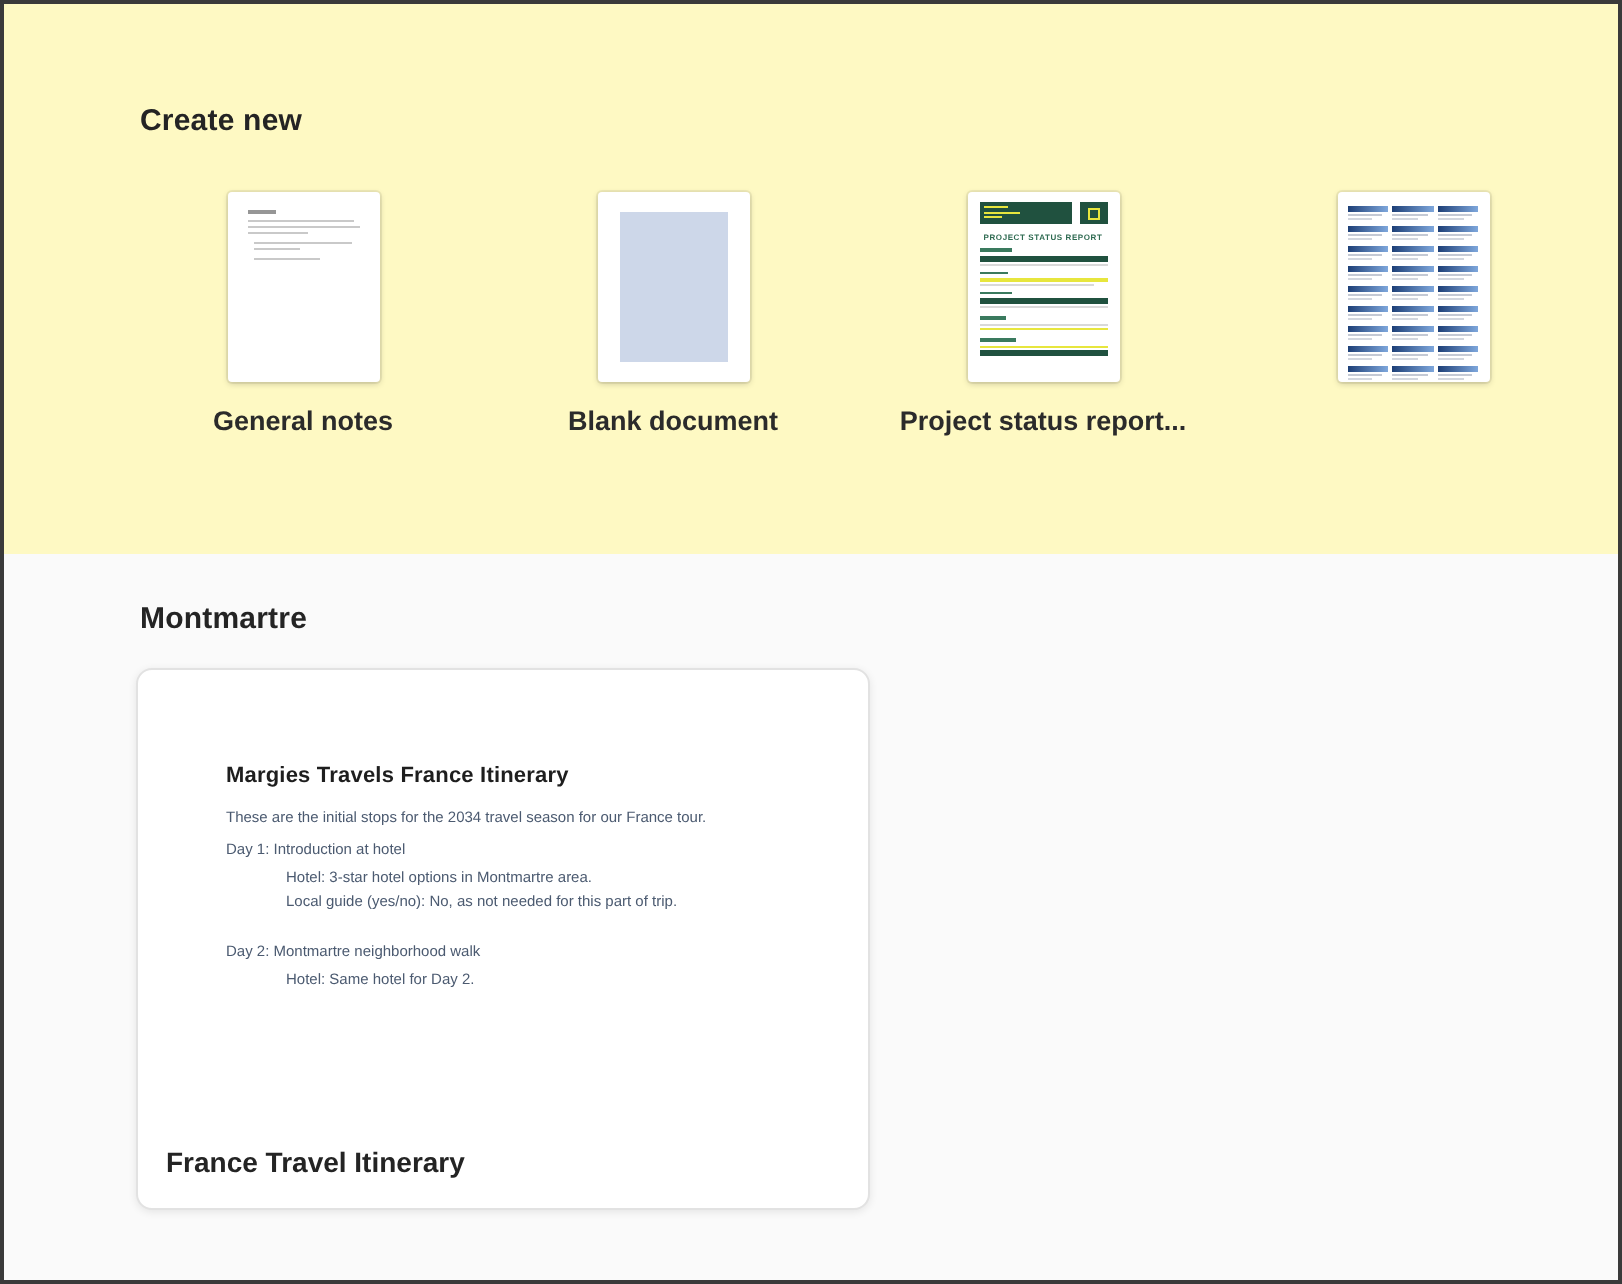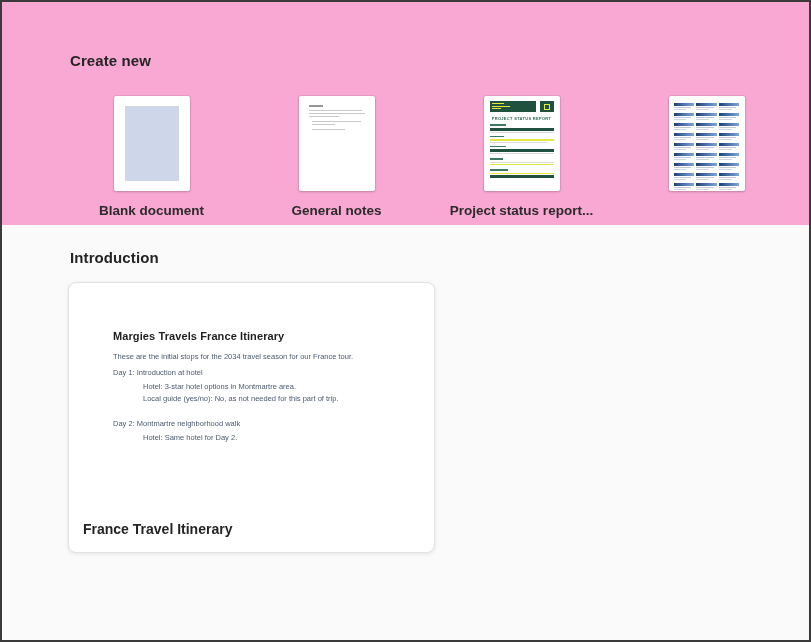--- a/index.html
+++ b/index.html
@@ -6,22 +6,22 @@
   html,body { width:811px; height:642px; }
   body {
     font-family:"Liberation Sans", sans-serif;
     border:2px solid #3a3a3a;
     background:#fafafa;
     overflow:hidden;
   }
 
   
   .create-section {
-    height:223px;
-    background:#f9a8d4;
+    height:275px;
+    background:#fef9c3;
     overflow:hidden;
   }
   .section-title {
     font-size:15px; font-weight:700; color:#242424;
     letter-spacing:.1px;
   }
   .create-section .section-title { margin:50px 0 0 68px; }
 
   .tiles-row { display:flex; margin:27px 0 0 57px; }
   .tile { width:185px; display:flex; flex-direction:column; align-items:center; cursor:pointer; }
@@ -101,43 +101,43 @@
   .doc-line.gap{ margin-top:14px; }
 
   .card-footer { margin-top:auto; padding:0 14px 15px; font-size:14px; font-weight:700; color:#242424; }
 </style>
 </head>
 <body>
 
 <div class="create-section">
   <div class="section-title">Create new</div>
   <div class="tiles-row">
-
-    <div class="tile">
-      <div class="thumb">
-        <div class="blank-page"></div>
-      </div>
-      <div class="tile-label">Blank document</div>
-    </div>
 
     <div class="tile">
       <div class="thumb">
         <div class="gn-content">
           <div class="gn-title"></div>
           <div class="gn-line" style="width:96%"></div>
           <div class="gn-line" style="width:100%"></div>
           <div class="gn-line" style="width:54%"></div>
           <div style="height:2px"></div>
           <div class="gn-line gn-ind" style="width:88%"></div>
           <div class="gn-line gn-ind" style="width:42%"></div>
           <div style="height:2px"></div>
           <div class="gn-line gn-ind" style="width:60%"></div>
         </div>
       </div>
       <div class="tile-label">General notes</div>
+    </div>
+
+    <div class="tile">
+      <div class="thumb">
+        <div class="blank-page"></div>
+      </div>
+      <div class="tile-label">Blank document</div>
     </div>
 
     <div class="tile">
       <div class="thumb">
         <div class="ps-content">
           <div class="ps-header">
             <div class="ps-header-left">
                 <i></i>
                 <i></i>
                 <i></i>
@@ -333,21 +333,21 @@
           </div>
 
         </div>
       </div>
     </div>
 
   </div>
 </div>
 
 <div class="recommended-section">
-  <div class="section-title">Introduction</div>
+  <div class="section-title">Montmartre</div>
 
   <div class="doc-card">
 
     <div class="doc-preview">
       <div class="doc-title">Margies Travels France Itinerary</div>
       <div class="doc-line p">These are the initial stops for the 2034 travel season for our France tour.</div>
       <div class="doc-line h">Day 1: Introduction at hotel</div>
       <div class="doc-line ind">Hotel: 3-star hotel options in Montmartre area.</div>
       <div class="doc-line ind">Local guide (yes/no): No, as not needed for this part of trip.</div>
       <div class="doc-line h gap">Day 2: Montmartre neighborhood walk</div>

